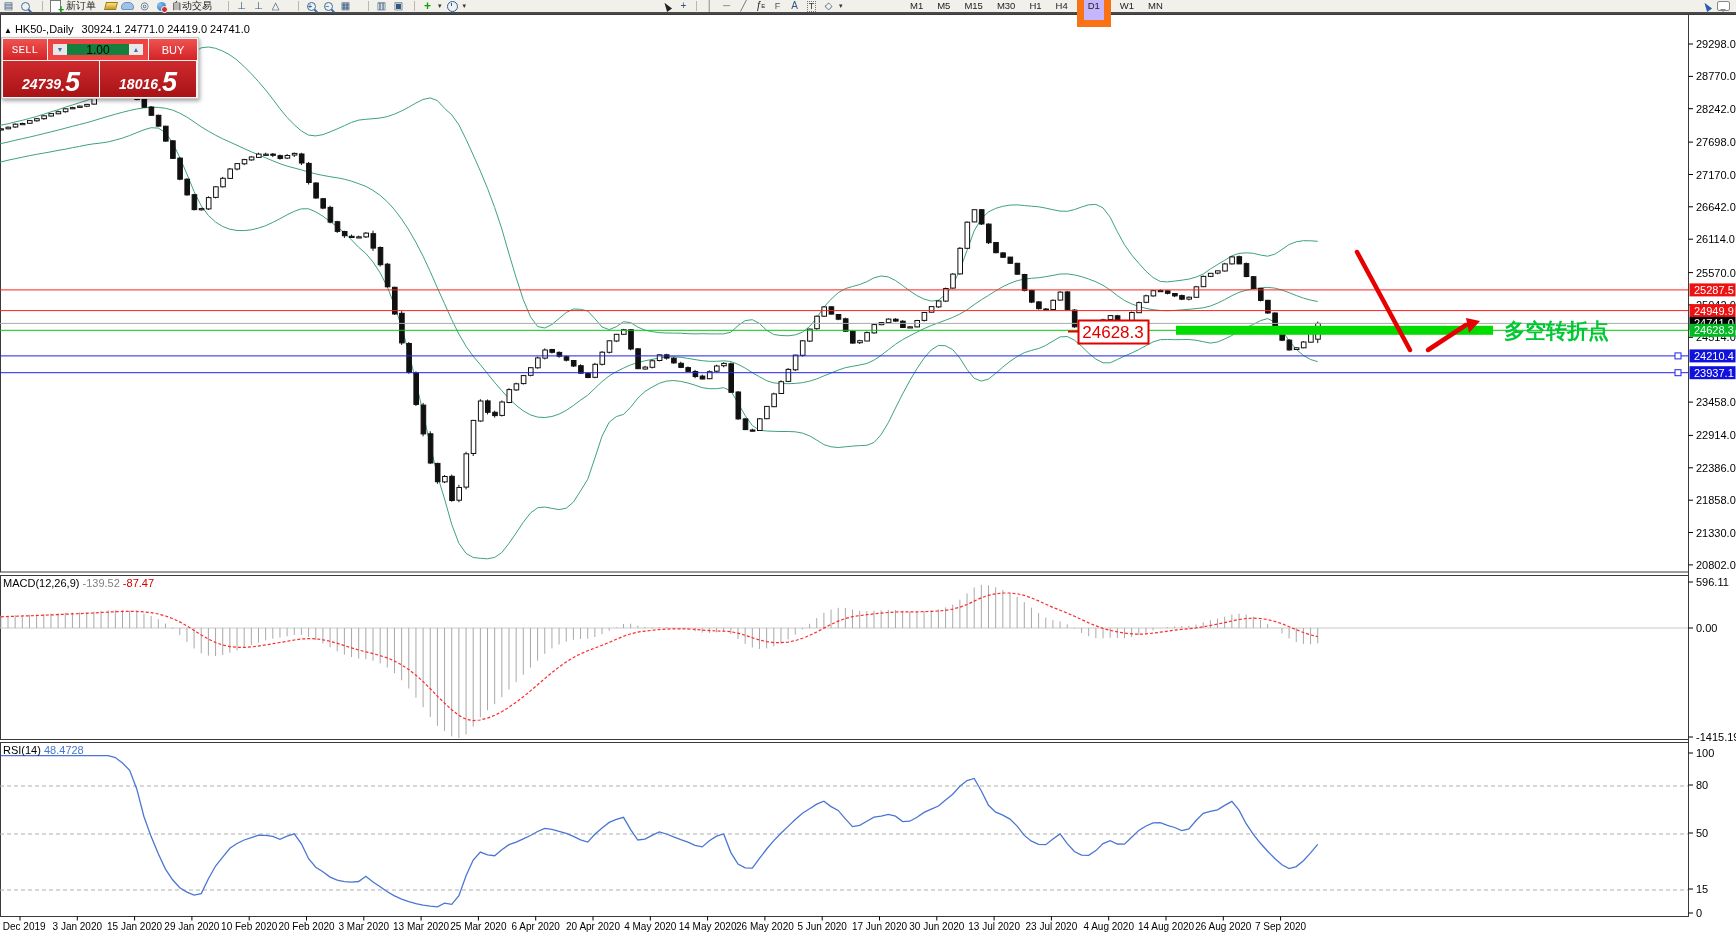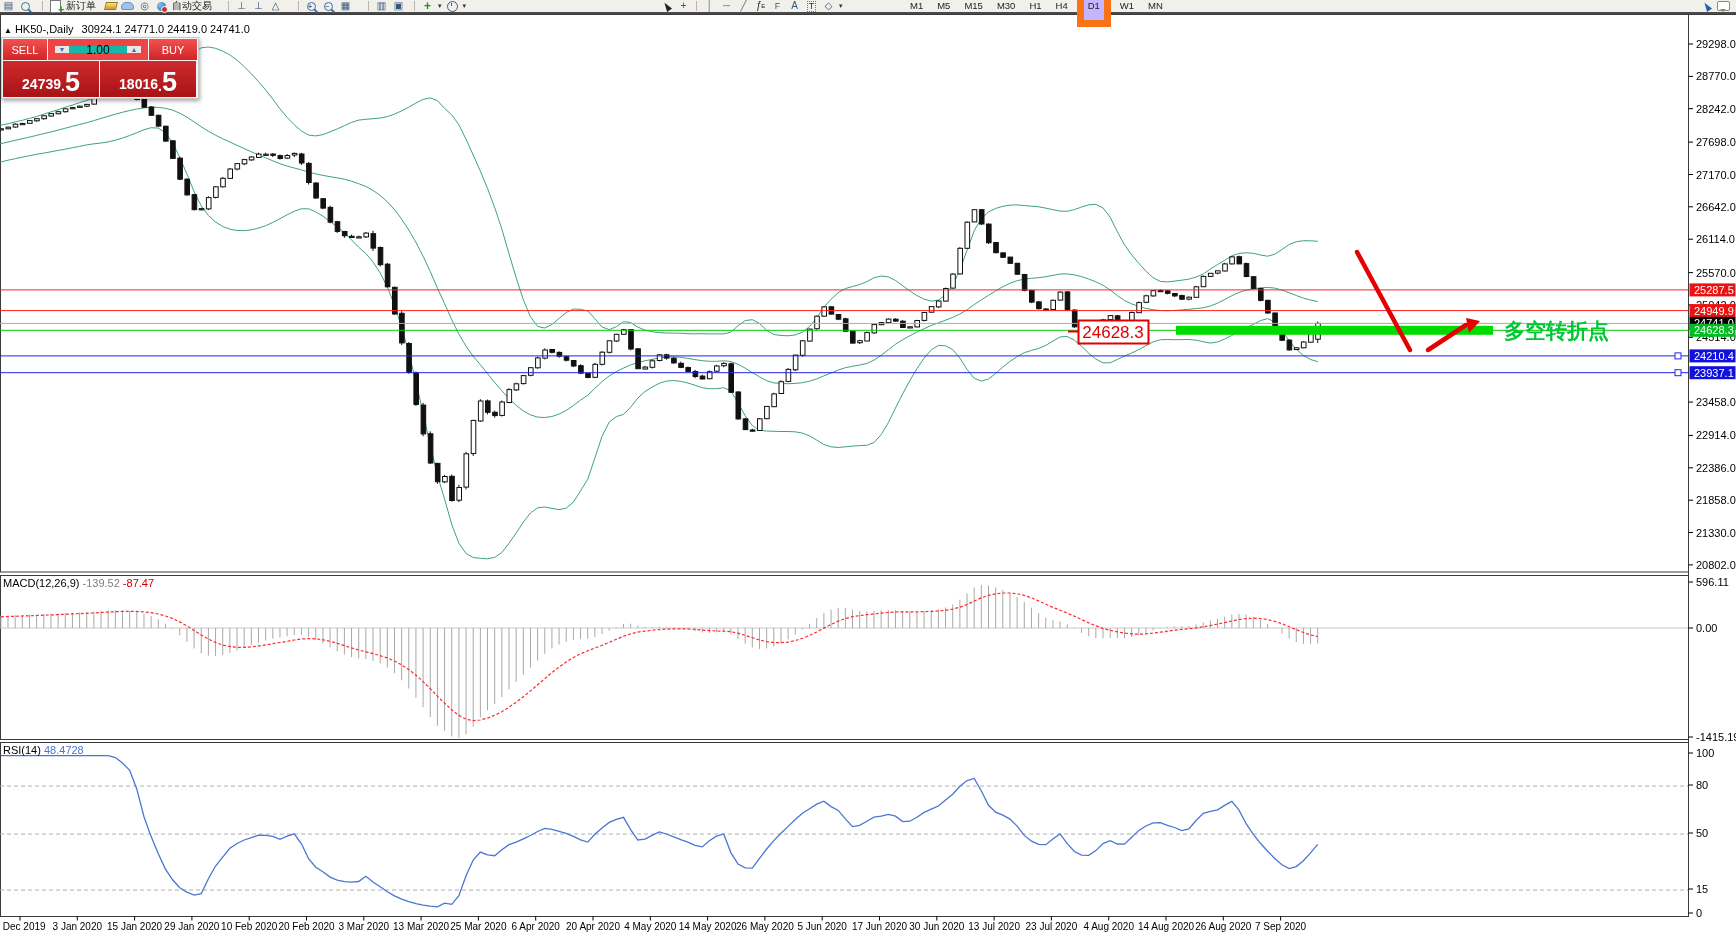--- a/index.html
+++ b/index.html
@@ -43,28 +43,28 @@
   
   .chart-header{position:absolute;left:4px;top:23px;z-index:20;font-size:11px;color:#000;white-space:nowrap;}
   .chart-header .tri{font-size:8px;margin-right:3px;}
   .chart-header .ohlc{margin-left:8px;}
   
   .trade-panel{position:absolute;left:1px;top:37px;width:196px;height:60px;z-index:25;
     background:#f4f4f4;border:1px solid #c9c9c9;box-shadow:1px 2px 4px rgba(0,0,0,.35);}
   .tp-row1{position:absolute;left:1px;top:1px;width:194px;height:21px;display:flex;}
   .btn-sell,.btn-buy{background:linear-gradient(#ef5350,#d32326);color:#fff;font-size:11px;
     display:flex;align-items:center;justify-content:center;}
-  .btn-sell{width:44px;border-right:1px solid #f4f4f4;}
+  .btn-sell{width:44px;border-right:1px solid #f4f4f4;font-family:Liberation Mono, monospace;}
   .btn-buy{width:48px;border-left:1px solid #f4f4f4;}
-  .vol{flex:1;display:flex;background:#14b8a6;border:7px solid #ef4444;}
+  .vol{flex:1;display:flex;background:#15803d;border:5px solid #ef4444;}
   .vol .sp{width:14px;background:#e8e8e8;color:#4a6ea5;font-size:7px;display:flex;align-items:center;justify-content:center;}
   .vol .vval{flex:1;display:flex;align-items:center;justify-content:center;font-size:12px;color:#000;}
   .tp-prices{position:absolute;left:1px;top:23px;width:194px;height:36px;display:flex;}
   .pbox{width:96px;background:linear-gradient(#cf2a2d,#a81316);color:#fff;display:flex;
-    align-items:flex-end;justify-content:center;padding-bottom:3px;}
+    align-items:flex-end;justify-content:center;padding-bottom:3px;font-style:italic;}
   .pbox.left{border-right:1px solid #f4f4f4;}
   .pbox .pint{font-size:14px;font-weight:bold;line-height:20px;}
   .pbox .pdot{font-size:14px;font-weight:bold;}
   .pbox .pbig{font-size:27px;font-weight:bold;line-height:24px;}
   svg text{font-family:"Liberation Sans",sans-serif;}
   #chart-svg{position:absolute;left:0;top:0;z-index:1;}
 </style>
 </head>
 <body>
 

